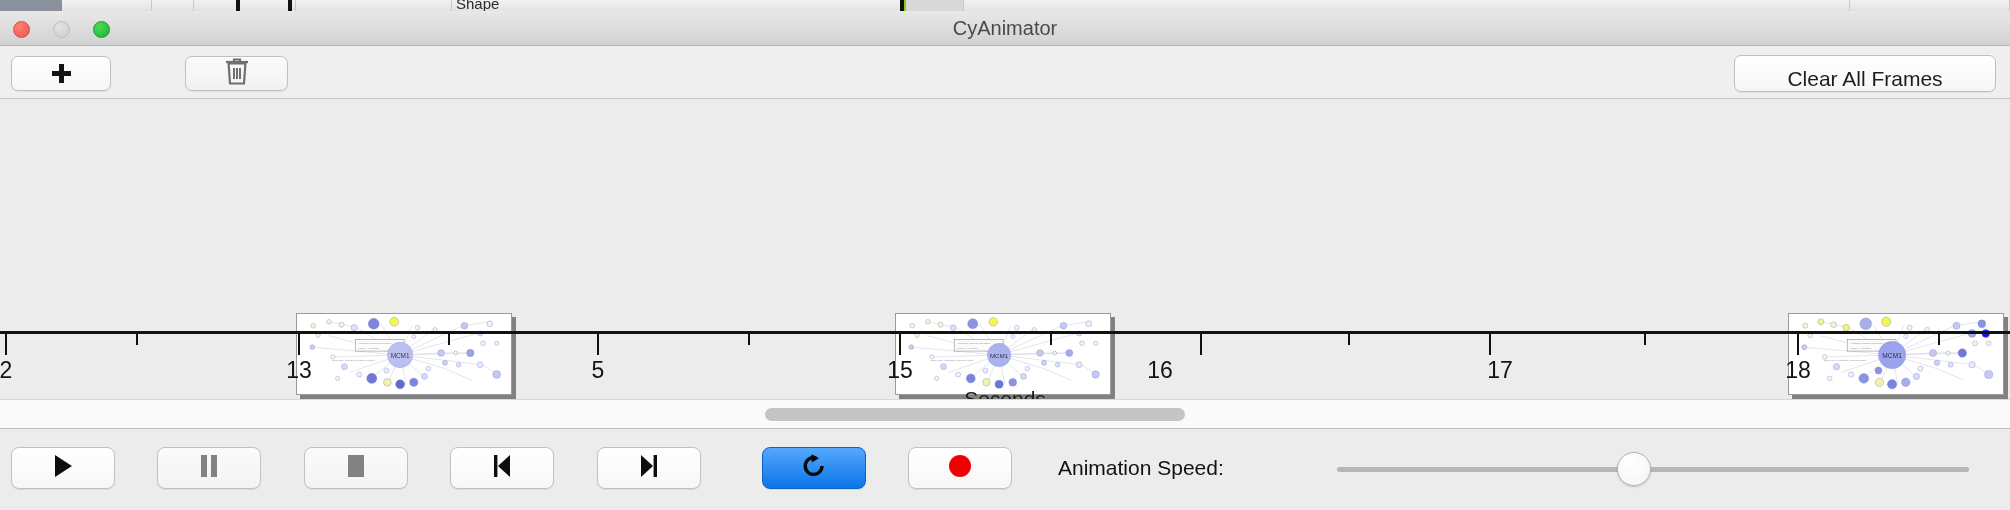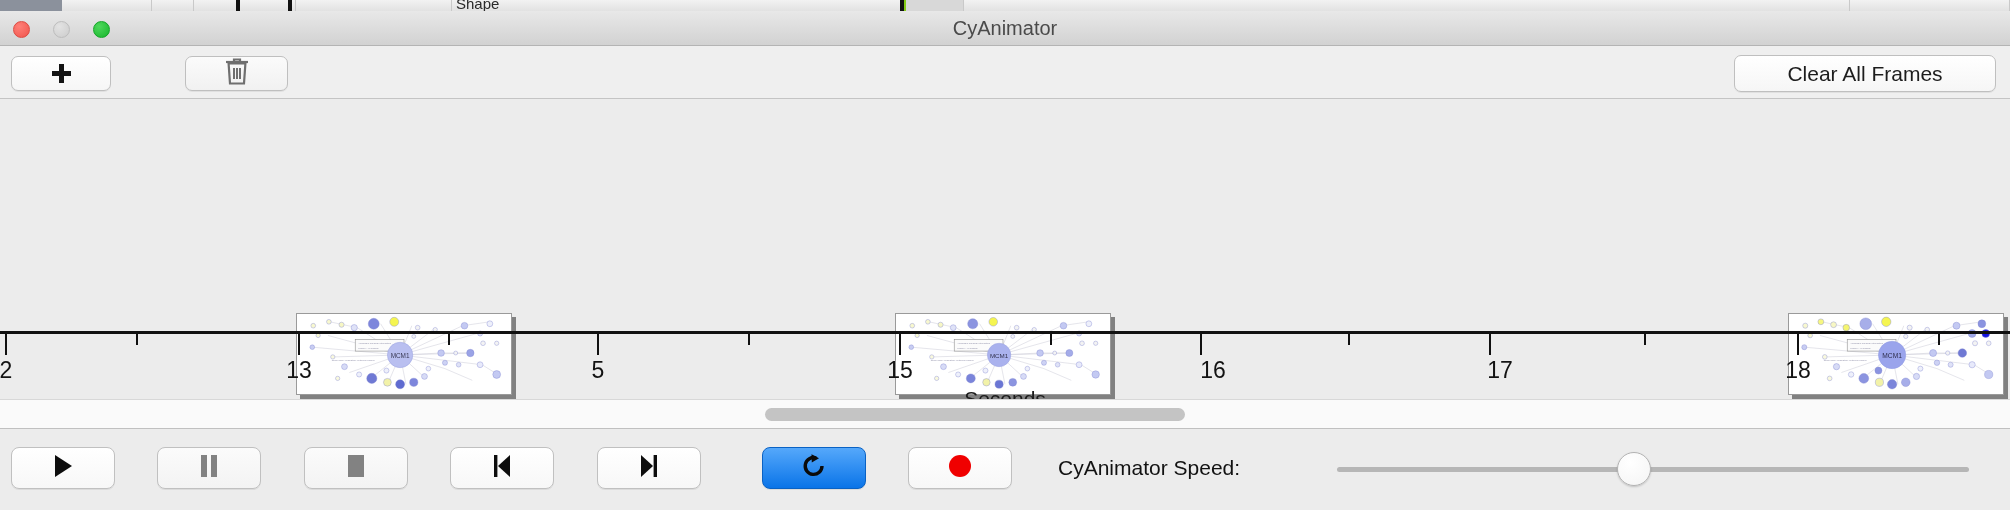--- a/index.html
+++ b/index.html
@@ -77,21 +77,21 @@
     border: 1px solid #bfbfbf;
     border-radius: 7px;
     background: linear-gradient(#ffffff, #f6f6f6);
     box-shadow: 0 1px 0 rgba(0,0,0,0.06);
     cursor: default;
     display: flex; align-items: center; justify-content: center;
   }
   .btn.flat { background: linear-gradient(#fbfbfb, #f1f1f1); }
   #btn-add    { left: 11px;  top: 10px; width: 100px; height: 35px; }
   #btn-delete { left: 185px; top: 10px; width: 103px; height: 35px; }
-  #btn-clear  { left: 1734px;top: 9px;  width: 262px; height: 37px; }
+  #btn-clear  { left: 1734px;top: 9px;  width: 262px; height: 37px; align-items: flex-end; }
   #btn-clear .lbl { font-size: 21px; color: #1d1d1d; }
 
   .plus-icon {
     position: relative; width: 19px; height: 19px;
   }
   .plus-icon:before, .plus-icon:after {
     content: ""; position: absolute; background: #141414;
   }
   .plus-icon:before { left: 7px; top: 0;  width: 5px; height: 19px; }
   .plus-icon:after  { left: 0;  top: 7px; width: 19px; height: 5px; }
@@ -493,21 +493,21 @@
             <div class="tk minor" style="left: 1938px;"></div>
             <div class="tk major" style="left: 5px;"></div>
             <div class="tlabel" style="left: 6px;">2</div>
             <div class="tk major" style="left: 298px;"></div>
             <div class="tlabel" style="left: 299px;">13</div>
             <div class="tk major" style="left: 597px;"></div>
             <div class="tlabel" style="left: 598px;">5</div>
             <div class="tk major" style="left: 899px;"></div>
             <div class="tlabel" style="left: 900px;">15</div>
             <div class="tk major" style="left: 1200px;"></div>
-            <div class="tlabel" style="left: 1213px;">16</div>
+            <div class="tlabel" style="left: 1160px;">16</div>
             <div class="tk major" style="left: 1489px;"></div>
             <div class="tlabel" style="left: 1500px;">17</div>
             <div class="tk major" style="left: 1797px;"></div>
             <div class="tlabel" style="left: 1798px;">18</div>
           </div>
         <div class="axis-title">Seconds</div>
       </div>
 
     </div>
   </div>
@@ -571,18 +571,18 @@
     </div>
 
     <div class="cbtn" id="c-record">
       <span>
         <svg width="26" height="26" viewBox="0 0 26 26">
             <circle cx="13" cy="13" r="11" fill="#f00000"></circle>
           </svg>
       </span>
     </div>
 
-    <div id="speed-label">CyAnimator Speed:</div>
+    <div id="speed-label">Animation Speed:</div>
     <div id="slider"></div>
     <div id="slider-handle" style="left: 1617px;"></div>
   </div>
 
 </div>
 
 </body></html>

